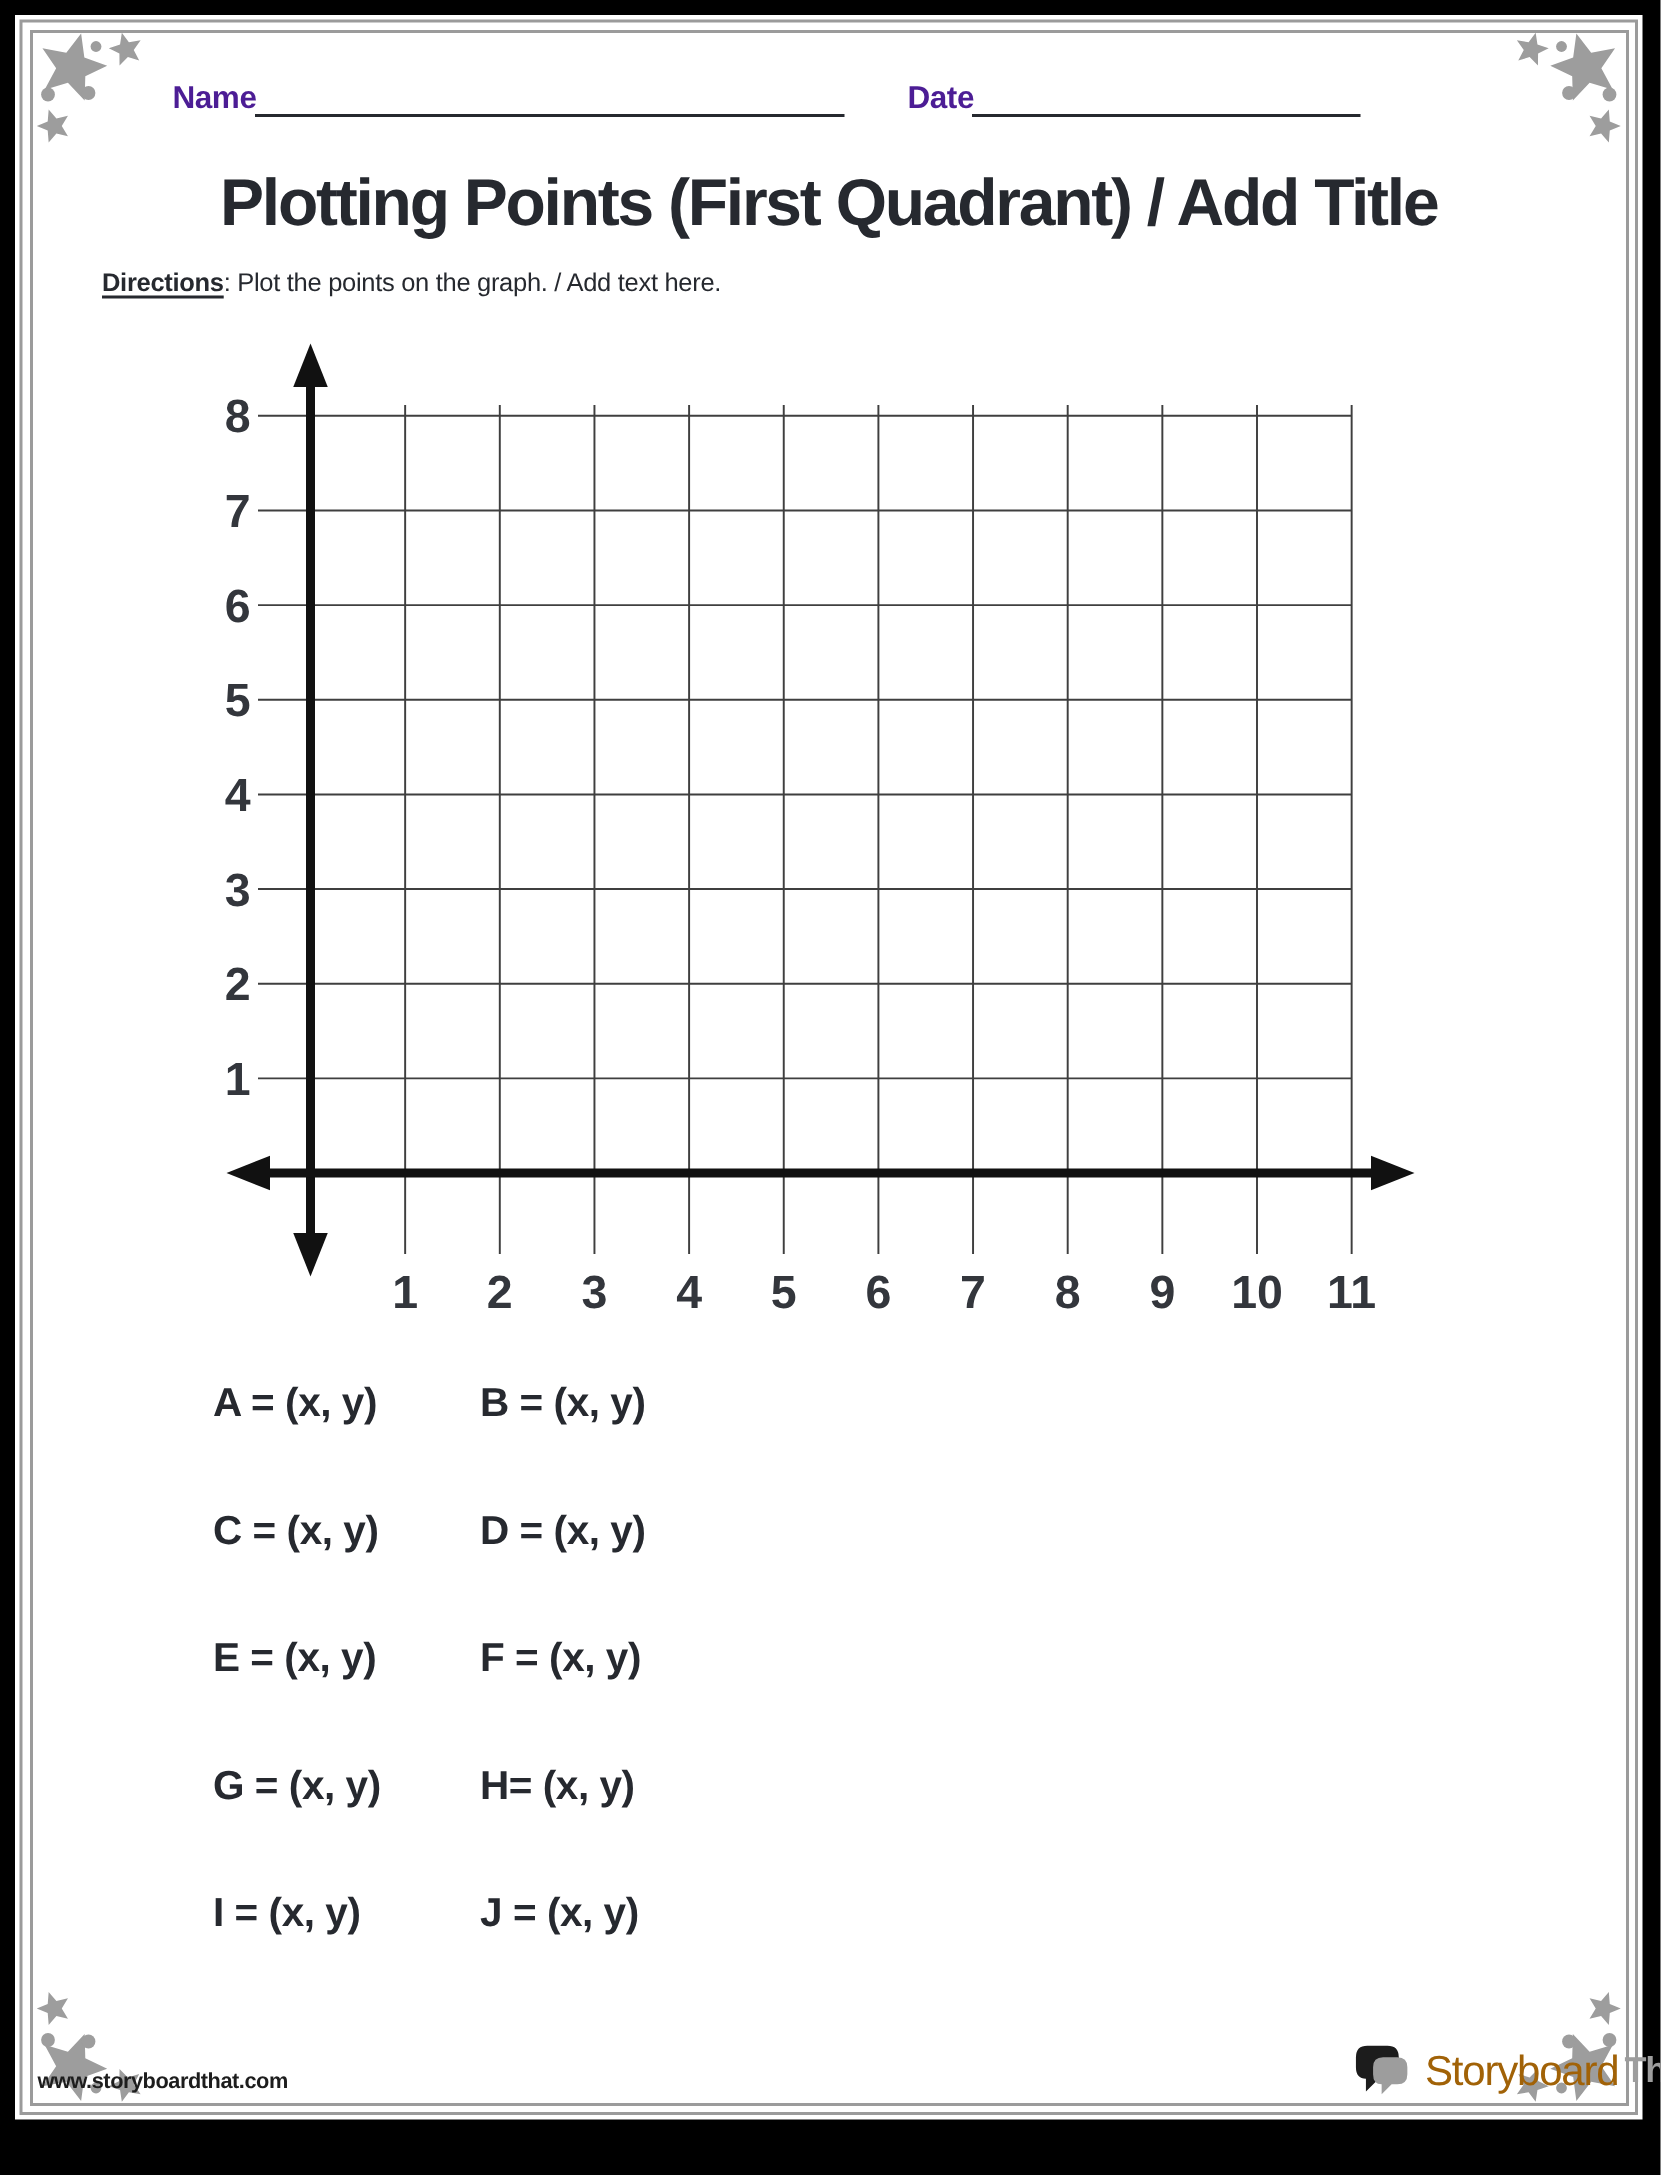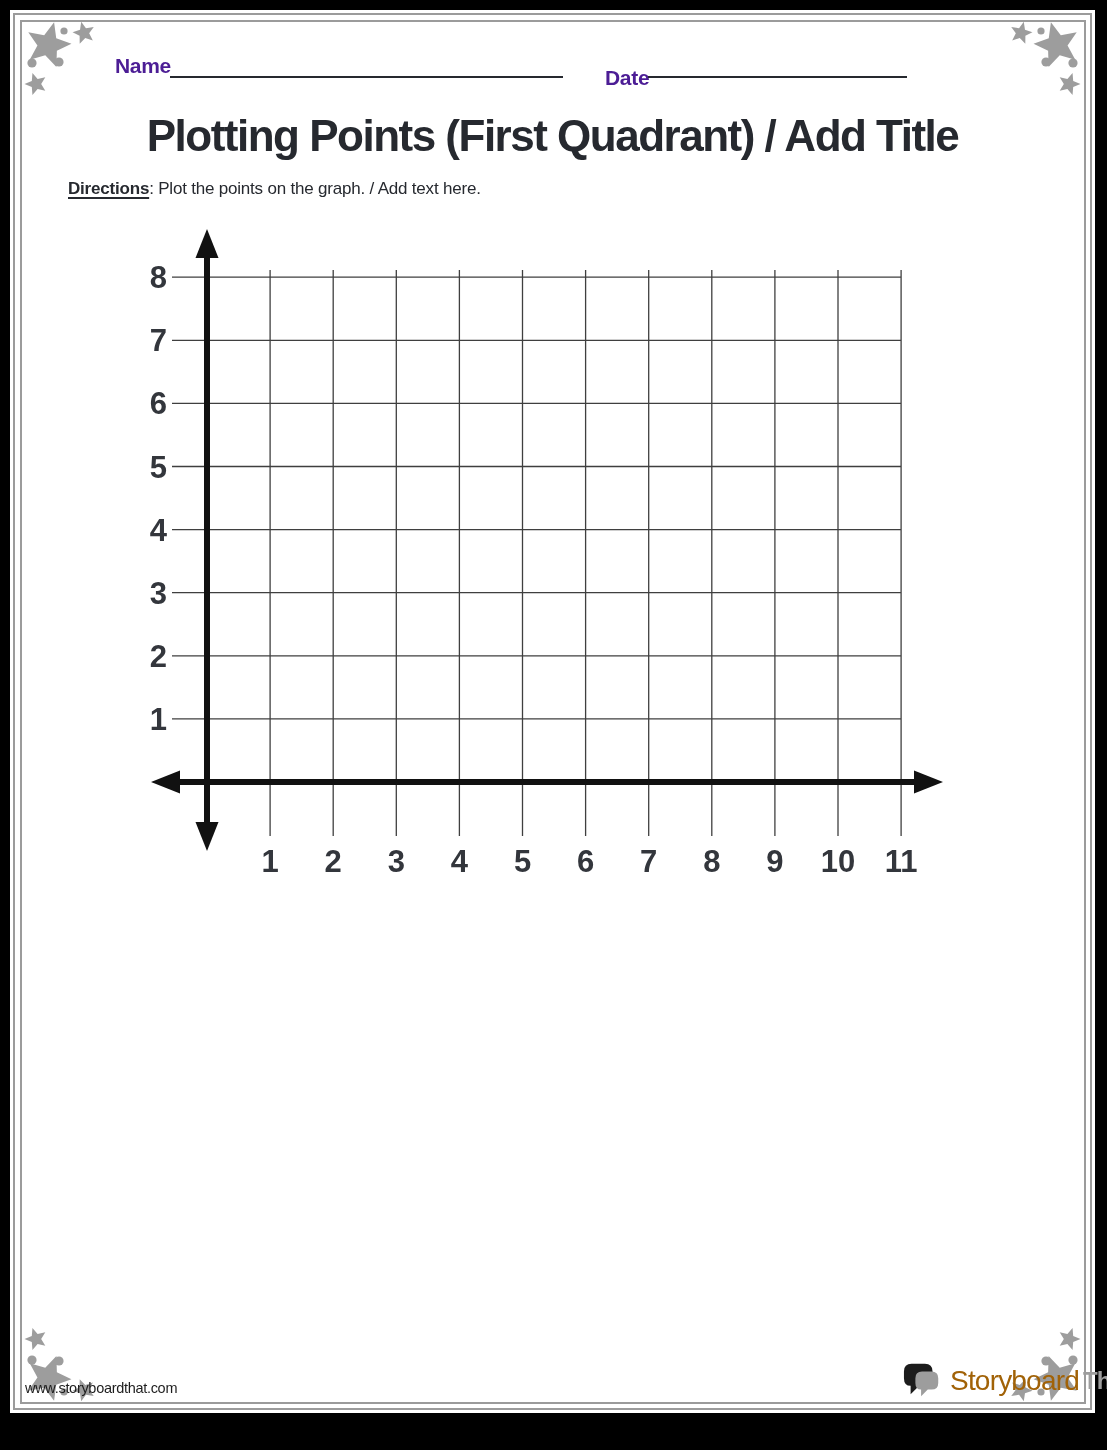--- a/index.html
+++ b/index.html
@@ -18,21 +18,21 @@
   .cluster{position:absolute;width:95px;height:95px;}
   .cluster .shape{fill:#9d9d9d;}
   .cluster.tl{left:0;top:0;}
   .cluster.tr{right:0;top:0;transform:scaleX(-1);}
   .cluster.bl{left:0;bottom:0;transform:scaleY(-1);}
   .cluster.br{right:0;bottom:0;transform:scale(-1,-1);}
 
   
   .field-label{position:absolute;font-weight:bold;font-size:21px;color:#4c1d95;letter-spacing:-0.3px;}
   .name-label{left:105px;top:44px;}
-  .date-label{left:595px;top:44px;margin-top:12px;}
+  .date-label{left:595px;top:44px;}
   .write-line{position:absolute;height:0;border-bottom:2px solid #26292f;}
   .name-line{left:160px;top:66px;width:393px;}
   .date-line{left:638px;top:66px;width:259px;}
 
   .title{
     position:absolute;left:0;right:0;top:97px;margin:4px;text-align:center;
     font-size:44px;font-weight:bold;color:#26292f;letter-spacing:-1.5px;
   }
 
   .directions{position:absolute;left:58px;top:169px;font-size:17px;color:#26292f;letter-spacing:-0.2px;}
@@ -48,21 +48,21 @@
   .ylab{text-anchor:end;}
 
   
   .points-list{
     position:absolute;left:132px;top:909px;
     display:grid;grid-template-columns:178px max-content;grid-auto-rows:85px;
     font-size:27px;font-weight:bold;color:#26292f;letter-spacing:-0.3px;line-height:32px;
   }
 
   
-  .footer-url{position:absolute;left:15px;top:1370px;font-size:14.5px;font-weight:normal;color:#1d1d1d;letter-spacing:-0.3px;}
+  .footer-url{position:absolute;left:15px;top:1370px;font-size:14.5px;font-weight:bold;color:#1d1d1d;letter-spacing:-0.3px;}
   .logo{position:absolute;left:893px;top:1352px;display:flex;align-items:center;}
   .logo-icon{margin-right:7px;}
   .logo-word-1{font-size:28px;font-weight:normal;color:#a16207;letter-spacing:-0.8px;}
   .logo-word-2{font-size:24px;font-weight:bold;color:#9d9d9d;letter-spacing:-0.8px;margin-left:4px;}
 </style>
 </head>
 <body>
 
 <svg width="0" height="0" style="position:absolute" aria-hidden="true">
   <defs>
@@ -162,20 +162,32 @@
         <text x="157" y="656.8" class="ticklab ylab">2</text>
         <text x="157" y="593.7" class="ticklab ylab">3</text>
         <text x="157" y="530.6" class="ticklab ylab">4</text>
         <text x="157" y="467.5" class="ticklab ylab">5</text>
         <text x="157" y="404.4" class="ticklab ylab">6</text>
         <text x="157" y="341.3" class="ticklab ylab">7</text>
         <text x="157" y="278.2" class="ticklab ylab">8</text>
       </g>
   </svg>
 
+  <div class="points-list">
+      <div class="point-item">A = (x, y)</div>
+      <div class="point-item">B = (x, y)</div>
+      <div class="point-item">C = (x, y)</div>
+      <div class="point-item">D = (x, y)</div>
+      <div class="point-item">E = (x, y)</div>
+      <div class="point-item">F = (x, y)</div>
+      <div class="point-item">G = (x, y)</div>
+      <div class="point-item">H= (x, y)</div>
+      <div class="point-item">I = (x, y)</div>
+      <div class="point-item">J = (x, y)</div>
+    </div>
 
   <div class="footer-url">www.storyboardthat.com</div>
   <div class="logo">
     <svg class="logo-icon" width="40" height="38" viewBox="0 0 42 38">
       <path fill="#1c1c1c" d="M9,1 H23 Q31,1 31,9 V16 Q31,24 23,24 H17 L8,33 V24 Q1,24 1,16 V9 Q1,1 9,1 Z"></path>
       <path fill="#9d9d9d" d="M20,9 H30 Q37,9 37,16 V21 Q37,28 30,28 H26 L19,35 V28 Q13,28 13,21 V16 Q13,9 20,9 Z"></path>
     </svg>
     <span class="logo-word-1">Storyboard</span>
     <span class="logo-word-2">That</span>
   </div>

